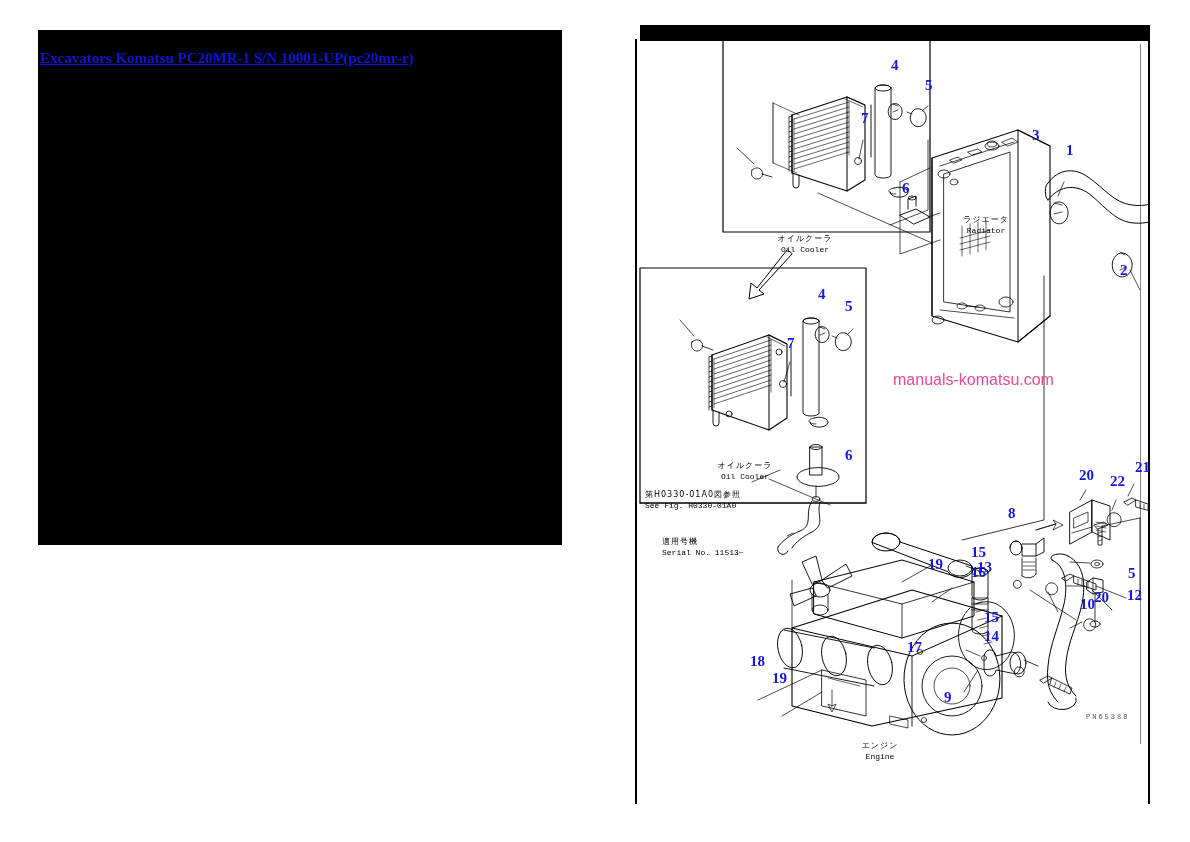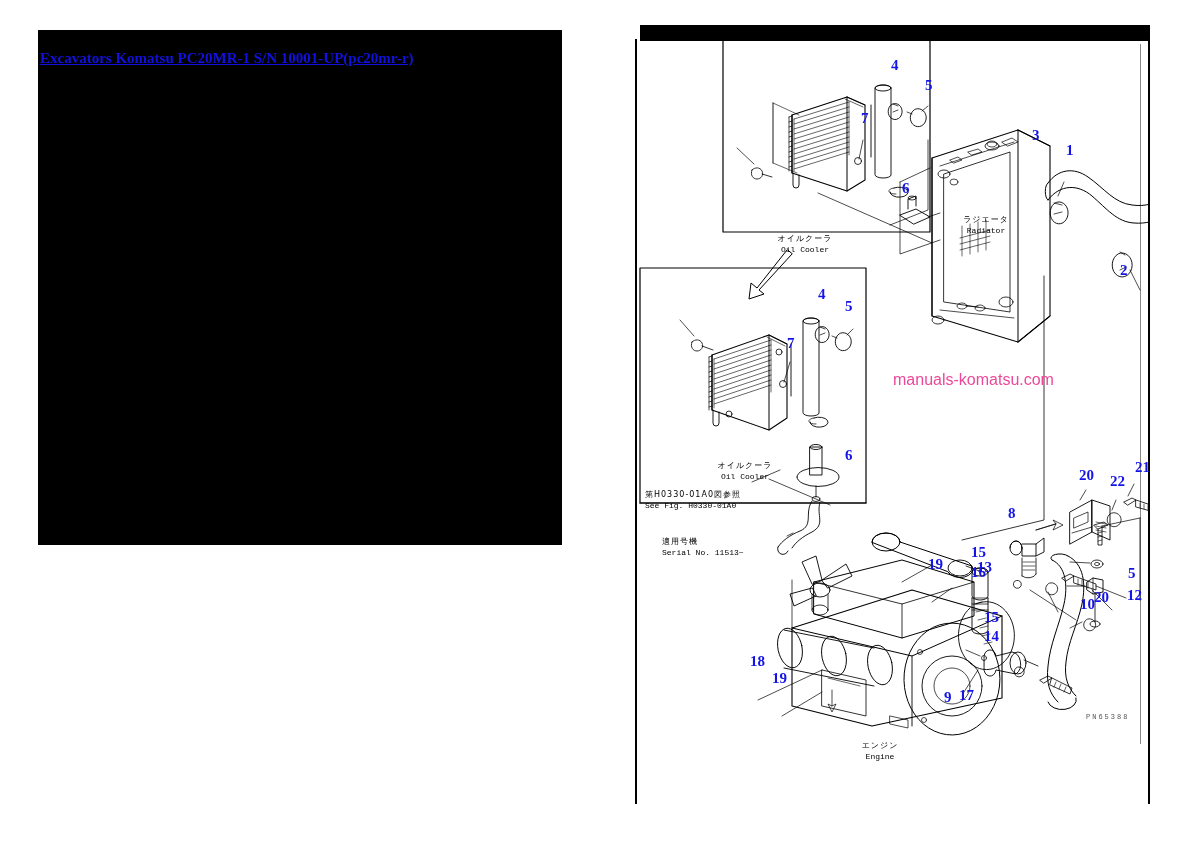--- a/index.html
+++ b/index.html
@@ -481,21 +481,21 @@
     <div class="num" style="left: 1008px; top: 506px;">8</div>
     <div class="num" style="left: 944px; top: 690px;">9</div>
     <div class="num" style="left: 1073px; top: 597px; margin-left: 7px;">10</div>
     <div class="num" style="left: 1128px; top: 566px;">5</div>
     <div class="num" style="left: 1111px; top: 588px; margin-left: 16px;">12</div>
     <div class="num" style="left: 977px; top: 523px; margin-top: 37px;">13</div>
     <div class="num" style="left: 984px; top: 629px;">14</div>
     <div class="num" style="left: 971px; top: 545px;">15</div>
     <div class="num" style="left: 984px; top: 610px;">15</div>
     <div class="num" style="left: 971px; top: 565px;">16</div>
-    <div class="num" style="left: 959px; top: 640px; margin-top: 48px;">17</div>
+    <div class="num" style="left: 907px; top: 640px;">17</div>
     <div class="num" style="left: 750px; top: 654px;">18</div>
     <div class="num" style="left: 772px; top: 671px;">19</div>
     <div class="num" style="left: 928px; top: 557px;">19</div>
     <div class="num" style="left: 1079px; top: 468px;">20</div>
     <div class="num" style="left: 1135px; top: 460px;">21</div>
     <div class="num" style="left: 1110px; top: 474px;">22</div>
     <div class="num" style="left: 1094px; top: 590px;">20</div>
   </div>
 
 </body></html>

